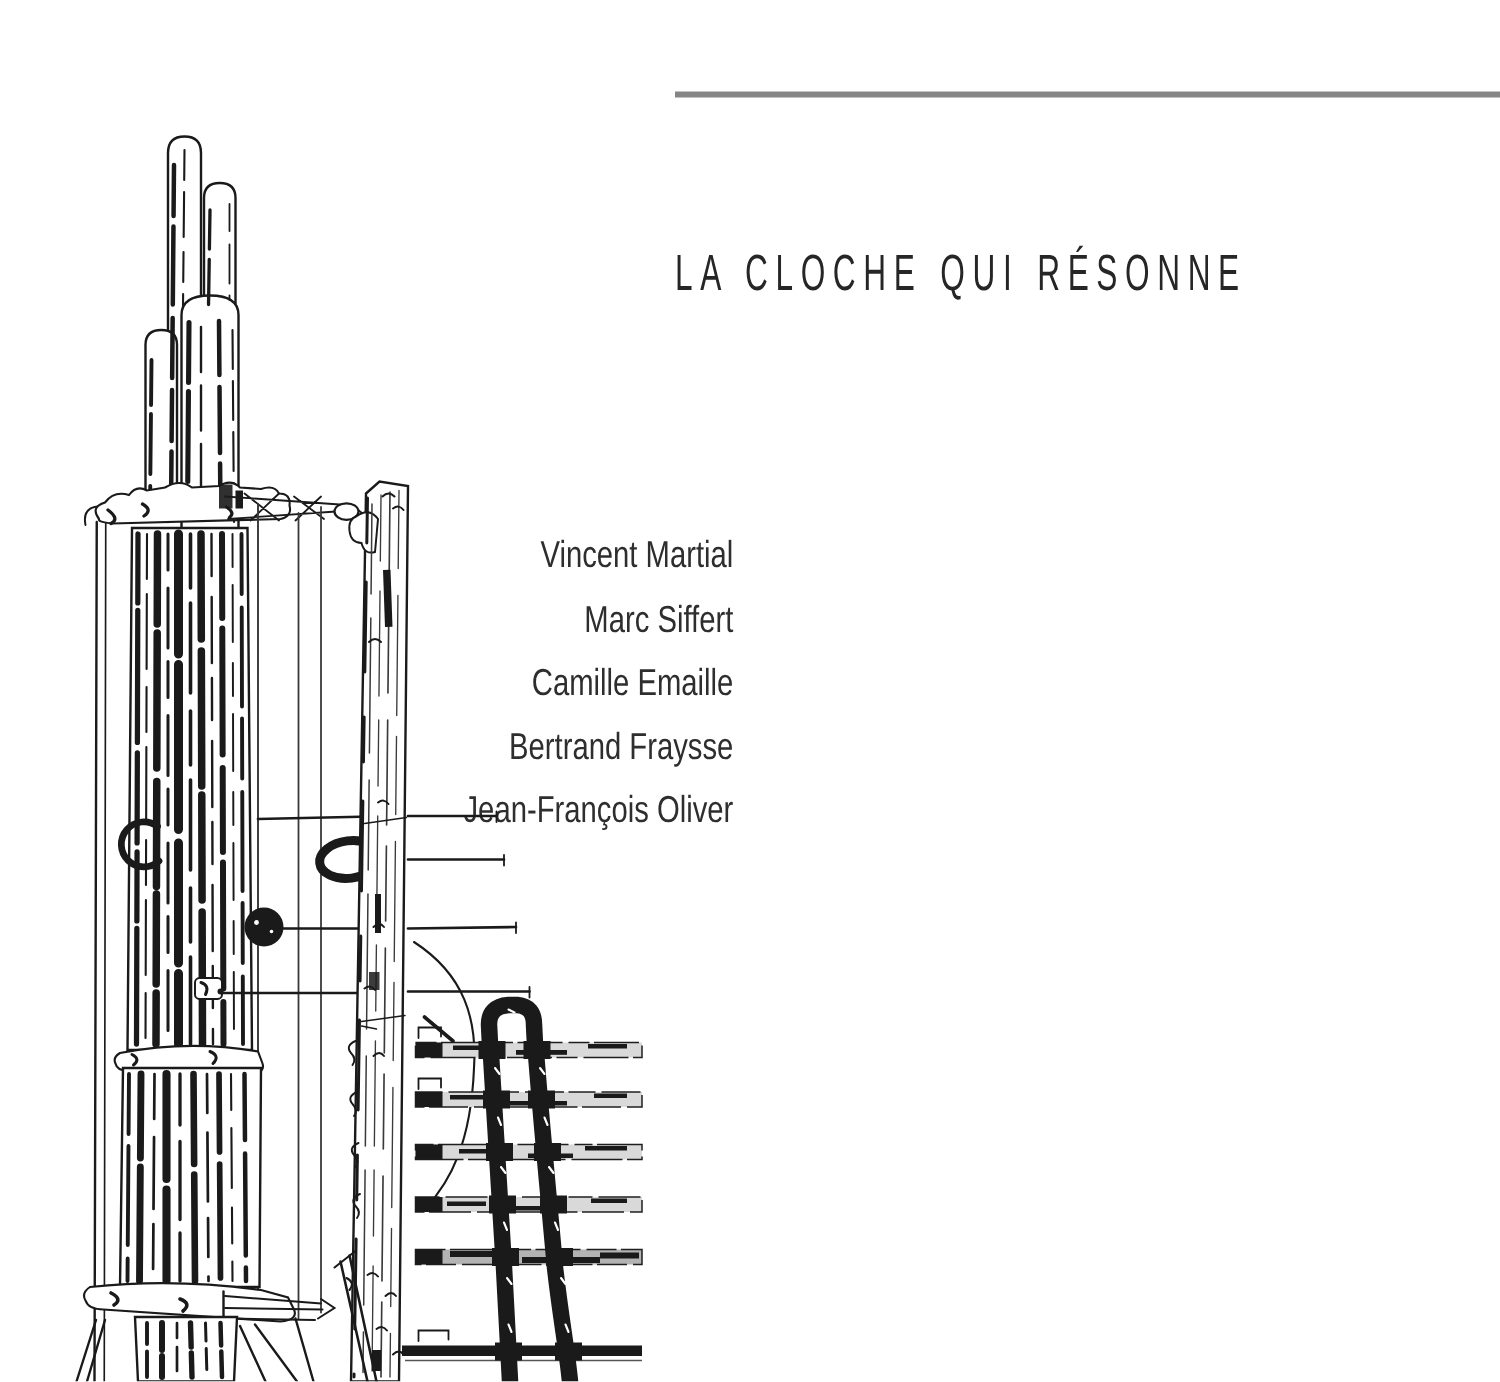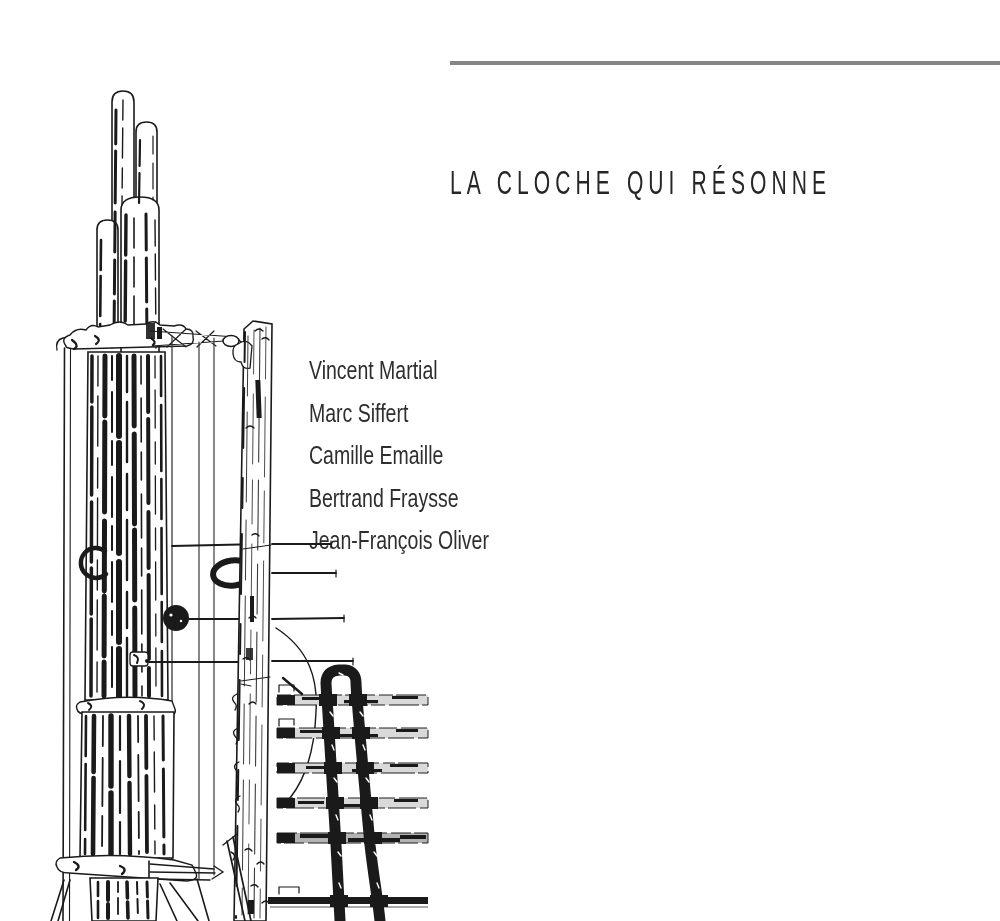--- a/index.html
+++ b/index.html
@@ -9,21 +9,21 @@
     --title-text:#262626;
     --credits-text:#2e2e2e;
   }
   *{margin:0;padding:0;box-sizing:border-box;}
   html,body{width:1000px;height:921px;overflow:hidden;}
   body{
     background:var(--page-background);
     font-family:"Liberation Sans", sans-serif;
     position:relative;
   }
-  .page{position:absolute;inset:0;}
+  .page{position:absolute;inset:0;text-align:right;}
   .header-rule{
     position:absolute;left:450px;right:0;top:61px;height:4px;
     background:var(--rule-gray);
   }
   .page-title{
     position:absolute;left:450px;top:165px;
     font-size:34px;line-height:1;font-weight:400;
     letter-spacing:0.24em;word-spacing:0.05em;
     color:var(--title-text);
     white-space:nowrap;

